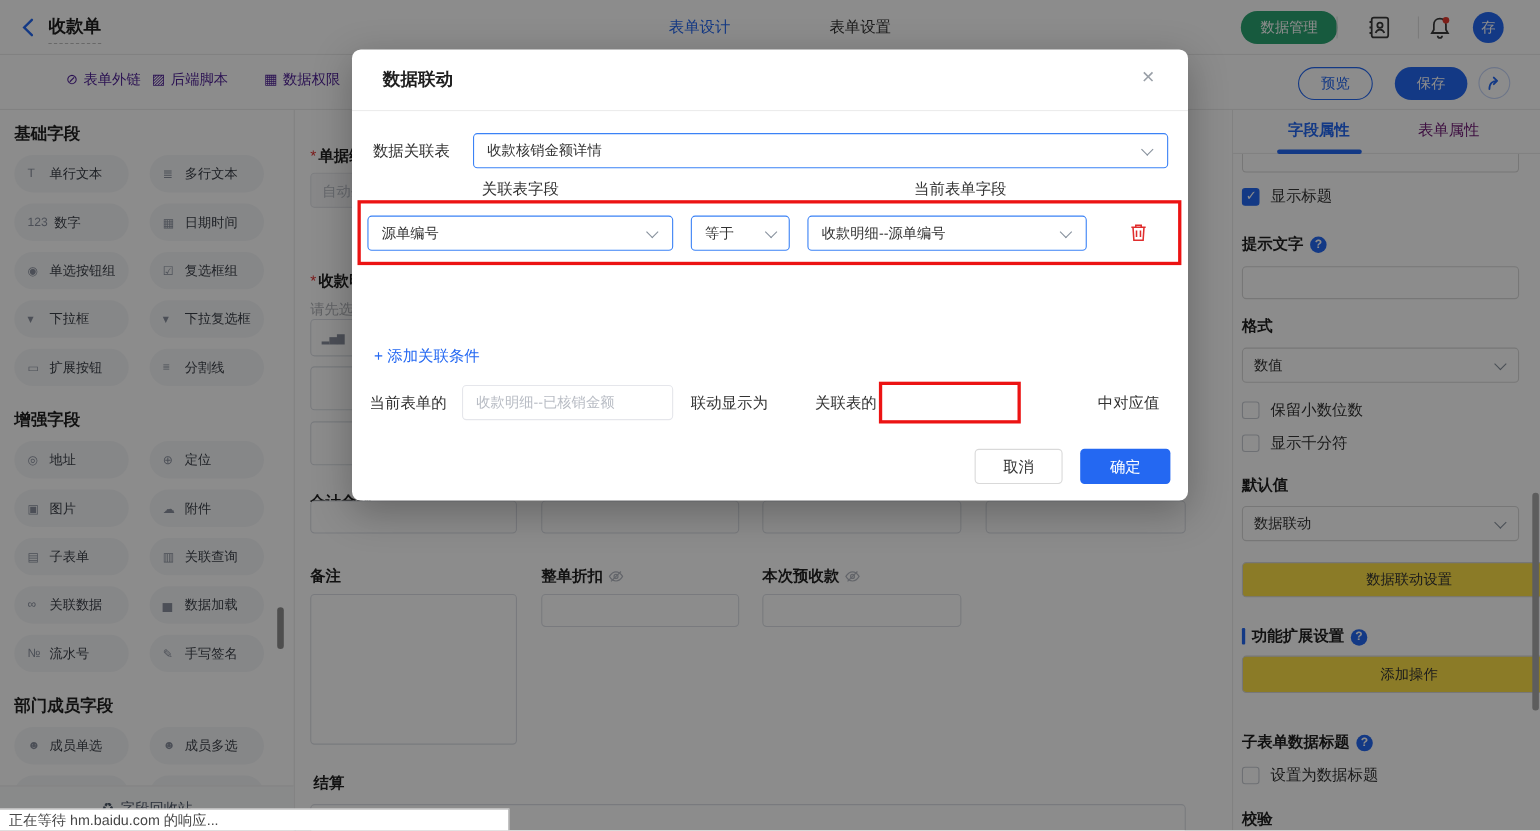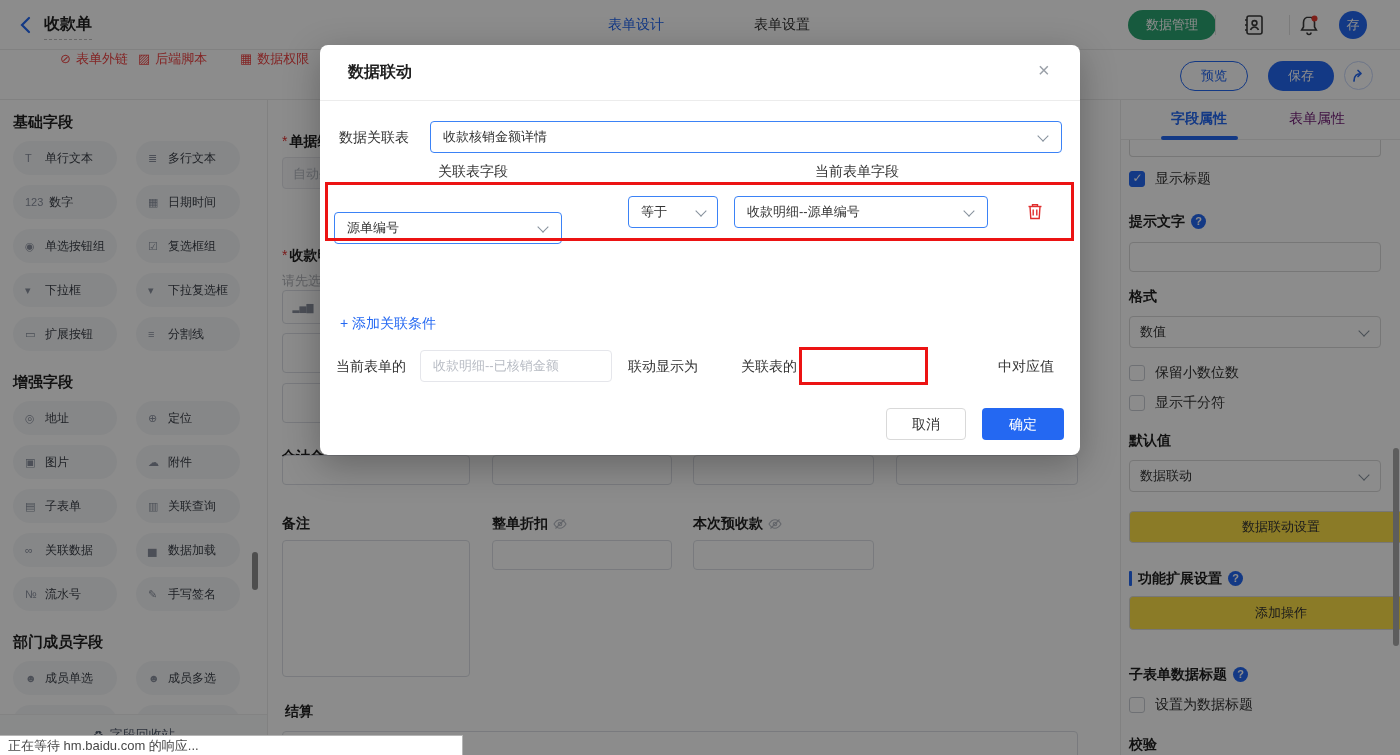--- a/index.html
+++ b/index.html
@@ -9,21 +9,21 @@
   .topbar{position:absolute;left:0;top:0;width:1400px;height:50px;background:#fff;border-bottom:1px solid #ececec;z-index:1;}
   .back-btn{position:absolute;left:18px;top:15px;width:20px;height:20px;cursor:pointer;}
   .doc-title{position:absolute;left:44px;top:14px;font-size:16px;font-weight:700;color:#1f1f1f;border-bottom:1px dashed #bdbdbd;padding-bottom:4px;}
   .top-tab{position:absolute;top:16px;font-size:14px;color:#333;cursor:pointer;}
   .top-tab.active{color:#2468f2;}
   .pill-green{position:absolute;left:1128px;top:10px;height:30px;padding:0 18px;border-radius:16px;background:#2ba471;color:#fff;font-size:13px;line-height:30px;}
   .tb-divider{position:absolute;top:15px;width:1px;height:20px;background:#e0e0e0;}
   .avatar{position:absolute;left:1339px;top:11px;width:28px;height:28px;border-radius:50%;background:#2468f2;color:#fff;font-size:13px;text-align:center;line-height:28px;}
   
   .subbar{position:absolute;left:0;top:50px;width:1400px;height:50px;background:#fff;border-bottom:1px solid #ececec;z-index:1;}
-  .sub-item{position:absolute;top:0;font-size:13px;color:#ef4444;cursor:pointer;}
+  .sub-item{position:absolute;top:13px;font-size:13px;color:#4c1d95;cursor:pointer;}
   .sub-ic{margin-right:5px;font-size:13px;}
   .btn-outline{position:absolute;top:11px;height:30px;padding:0 20px;border:1px solid #2468f2;border-radius:16px;background:#fff;color:#2468f2;font-size:13px;line-height:28px;}
   .btn-solid{position:absolute;top:11px;height:30px;padding:0 20px;border:none;border-radius:16px;background:#2468f2;color:#fff;font-size:13px;line-height:30px;}
   .share-btn{position:absolute;left:1344px;top:11px;width:29px;height:29px;border:1px solid #c7d6f8;border-radius:50%;background:#fff;text-align:center;}
   
   .lsb{position:absolute;left:0;top:100px;width:268px;height:655px;background:#fff;border-right:1px solid #ececec;padding:12px 0 0 13px;z-index:1;}
   .sec-h{font-size:15px;font-weight:700;color:#1f1f1f;line-height:20px;margin-bottom:9px;}
   .pill-grid{display:grid;grid-template-columns:104px 104px;column-gap:19px;row-gap:10px;margin-bottom:21px;}
   .pill{width:104px;height:34px;border-radius:17px;background:#f5f6f8;display:flex;align-items:center;padding-left:12px;cursor:grab;}
   .picon{font-size:11px;color:#8a919f;margin-right:6px;min-width:14px;}
@@ -316,23 +316,23 @@
   <span class="m-close">×</span>
   <div class="m-div"></div>
 
   <div class="m-lbl" style="left:19px;top:84px;">数据关联表</div>
   <div class="m-sel" style="left:110px;top:76px;width:632px;">
     <span>收款核销金额详情</span>
     <span class="chev" style="right:14px;top:10px;"></span>
   </div>
 
   <div class="m-colh" style="left:14px;">关联表字段</div>
-  <div class="m-colh" style="left:398px;">当前表单字段</div>
-
-  <div class="m-sel" style="left:14px;top:151px;width:228px;margin-top:16px;">
+  <div class="m-colh" style="left:414px;">当前表单字段</div>
+
+  <div class="m-sel" style="left:14px;top:151px;width:278px;">
     <span>源单编号</span>
     <span class="chev" style="right:14px;top:10px;"></span>
   </div>
   <div class="m-sel" style="left:308px;top:151px;width:90px;">
     <span>等于</span>
     <span class="chev" style="right:12px;top:10px;"></span>
   </div>
   <div class="m-sel" style="left:414px;top:151px;width:254px;">
     <span>收款明细--源单编号</span>
     <span class="chev" style="right:14px;top:10px;"></span>

